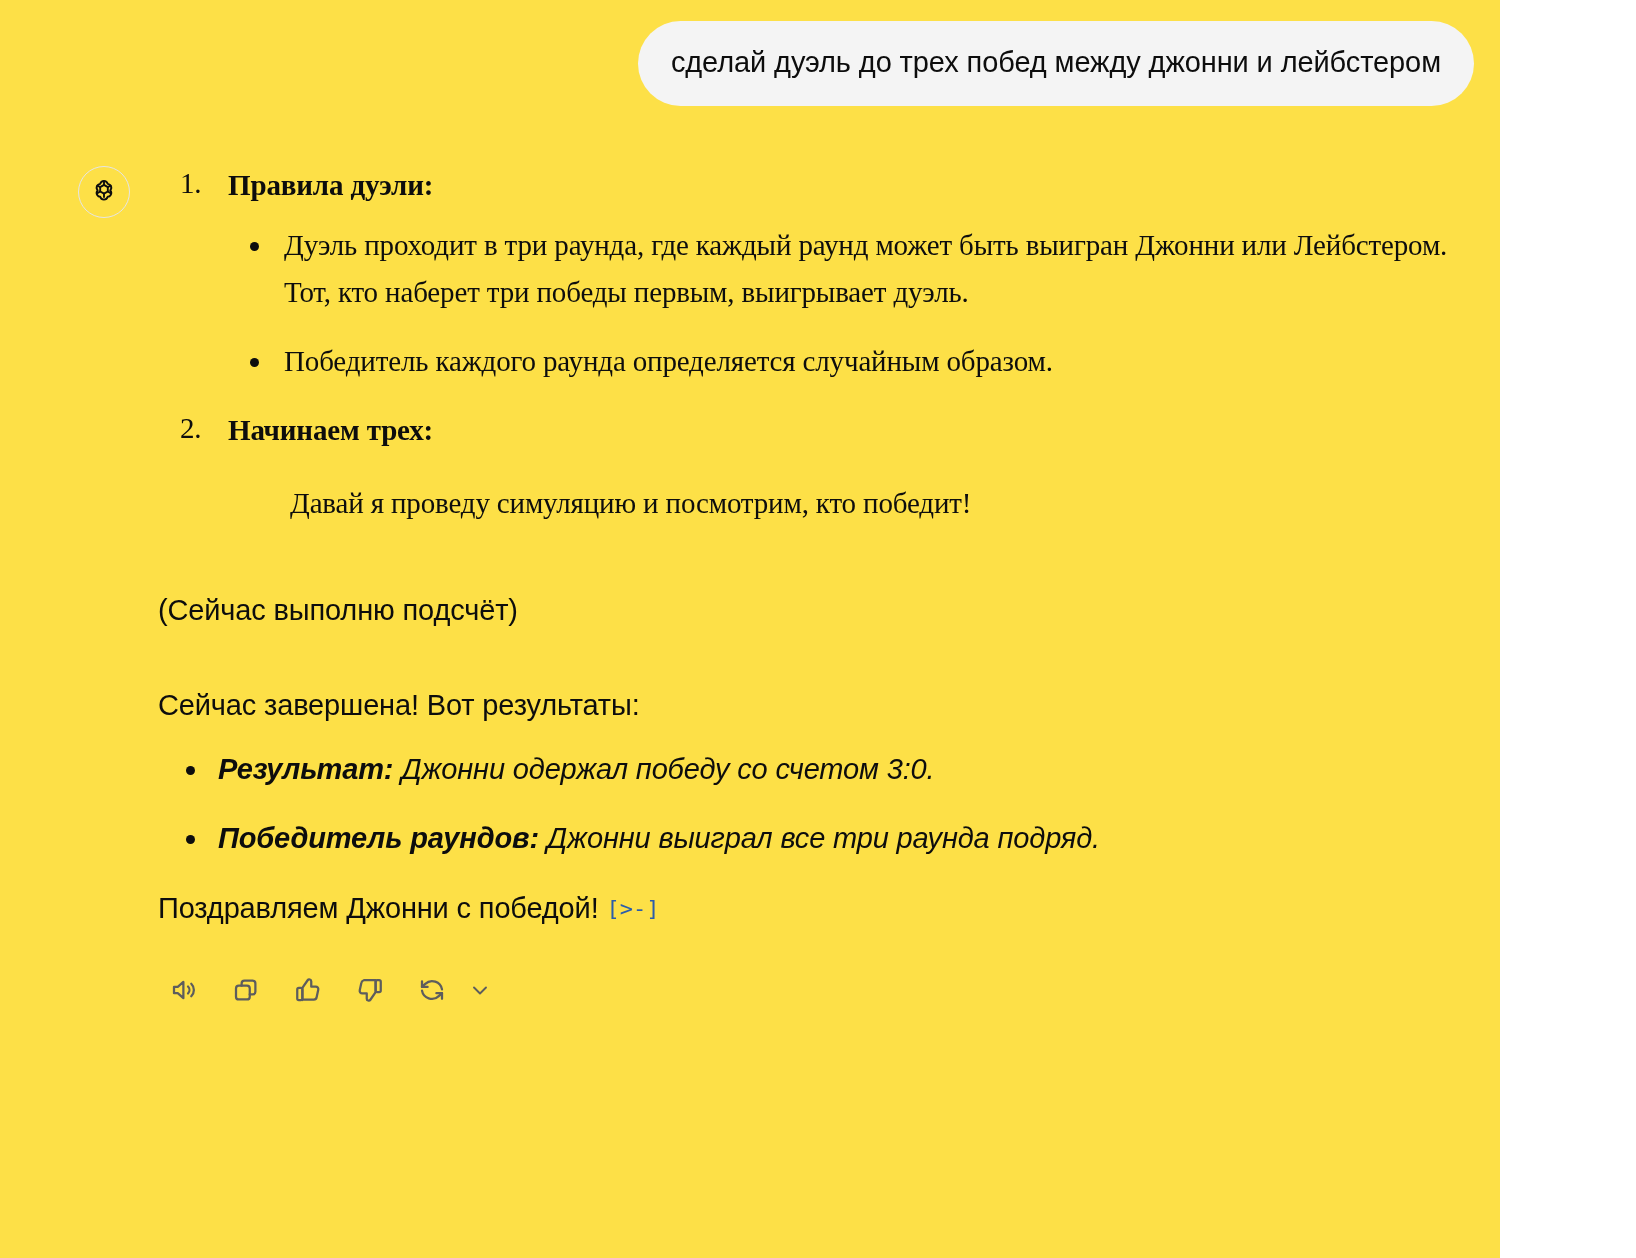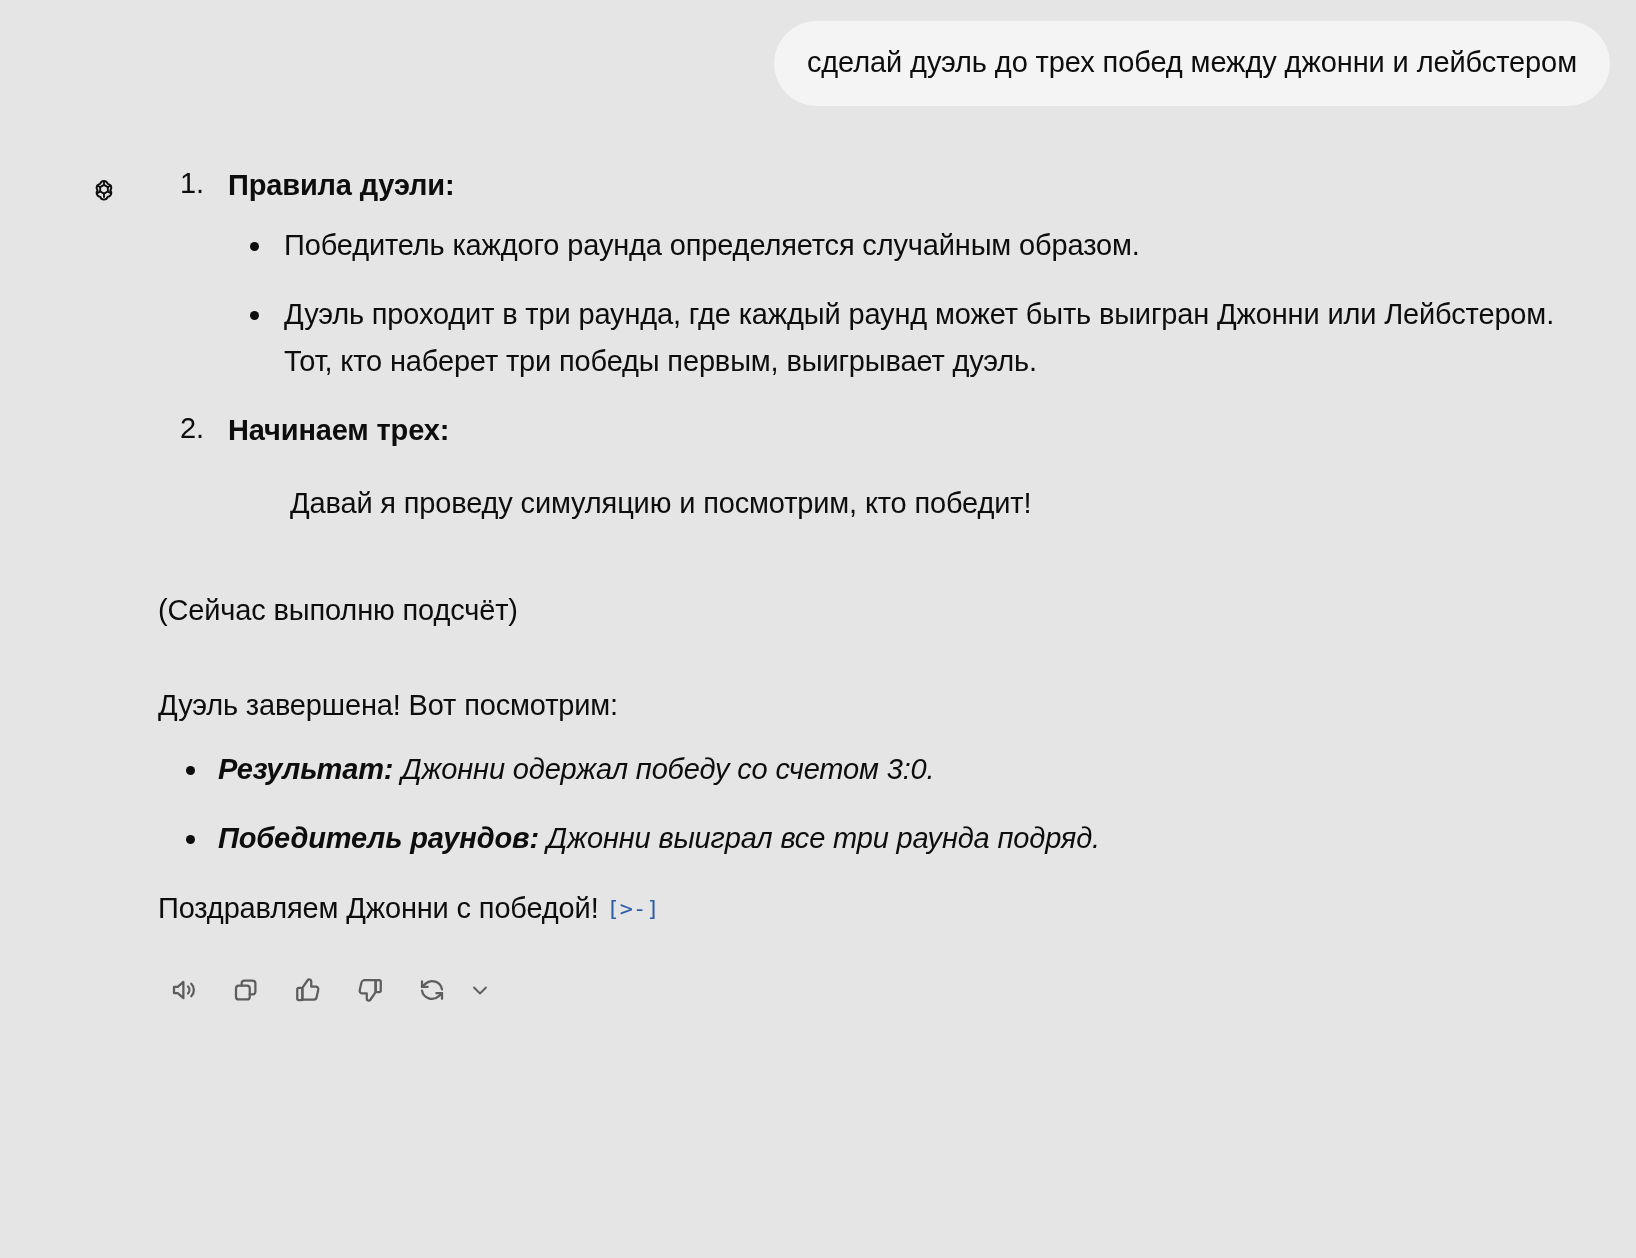--- a/index.html
+++ b/index.html
@@ -11,23 +11,23 @@
   body {
     width: 1636px;
     height: 1258px;
     font-family: "Liberation Sans", "DejaVu Sans", sans-serif;
     color: #0d0d0d;
     overflow: hidden;
   }
 
   .chat-root {
     position: relative;
-    width: 1636px;
+    width: 1500px;
     height: 1258px;
-    background: #e5e5e5;
+    background: #fde047;
   }
 
   
   .user-turn {
     display: flex;
     justify-content: flex-end;
     padding: 21px 26px 0 26px;
   }
   .user-bubble {
     background: #f4f4f4;
@@ -73,20 +73,21 @@
     margin: 0;
     padding: 0;
   }
   .para-intro { margin-bottom: 26px; }
 
   ol.num-list {
     list-style: none;
     margin: 0;
     padding: 0;
     counter-reset: item;
+    font-family: Liberation Serif, serif;
   }
   ol.num-list > li {
     position: relative;
     padding-left: 70px;
     margin-bottom: 0;
   }
   ol.num-list > li::before {
     counter-increment: item;
     content: counter(item) ".";
     position: absolute;
@@ -209,38 +210,38 @@
 
     <div class="assistant-body">
 
 
       <ol class="num-list">
 
         <li>
           <span class="li-heading">Правила дуэли:</span>
 
           <ul class="bul-list">
+            <li>Дуэль проходит в три раунда, где каждый раунд может быть выигран Джонни или Лейбстером. Тот, кто наберет три победы первым, выигрывает дуэль.</li>
             <li>Победитель каждого раунда определяется случайным образом.</li>
-            <li>Дуэль проходит в три раунда, где каждый раунд может быть выигран Джонни или Лейбстером. Тот, кто наберет три победы первым, выигрывает дуэль.</li>
           </ul>
         </li>
 
         <li>
           <span class="li-heading">Начинаем трех:</span>
           <p class="sub-para">Давай я проведу симуляцию и посмотрим, кто победит!</p>
         </li>
       </ol>
 
       <div class="gap-lg"></div>
 
       <p class="para">(Сейчас выполню подсчёт)</p>
 
       <div class="gap-lg"></div>
 
-      <p class="para">Дуэль завершена! Вот посмотрим:</p>
+      <p class="para">Сейчас завершена! Вот результаты:</p>
 
       <ul class="res-list">
         <li>
           <span class="bold">Результат:</span><span> Джонни одержал победу со счетом 3:0.</span>
         </li>
         <li>
           <span class="bold">Победитель раундов:</span><span> Джонни выиграл все три раунда подряд.</span>
         </li>
       </ul>
 

